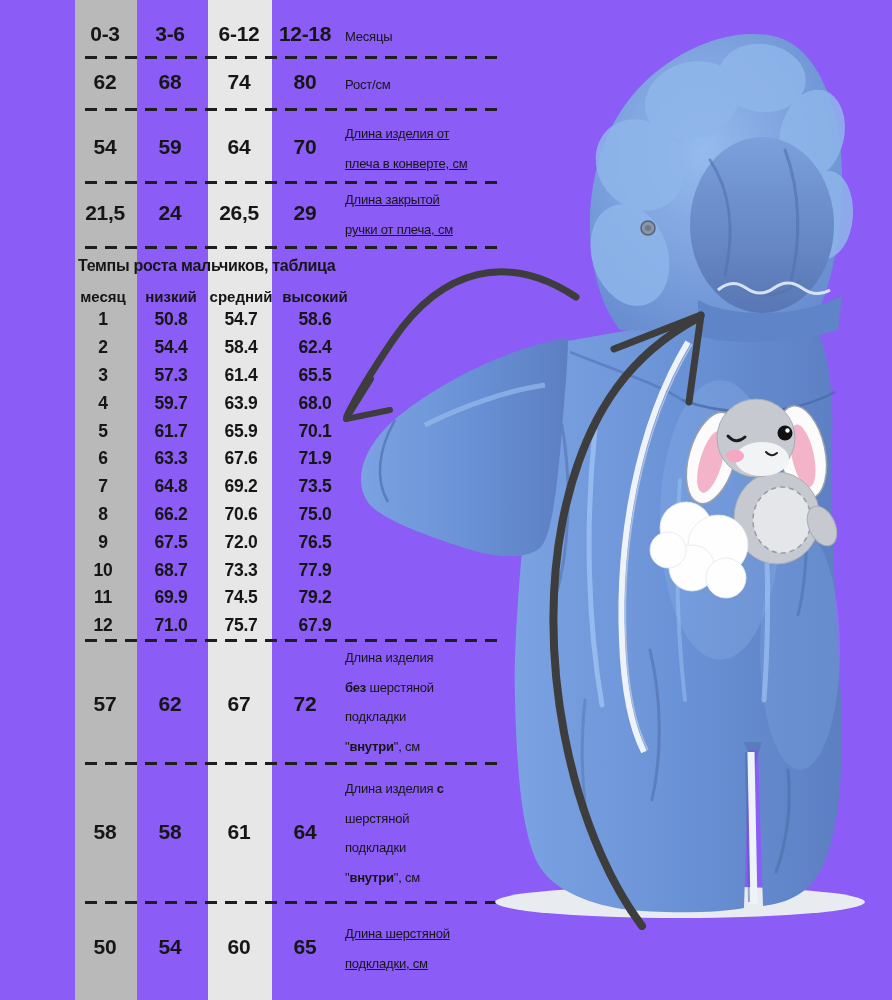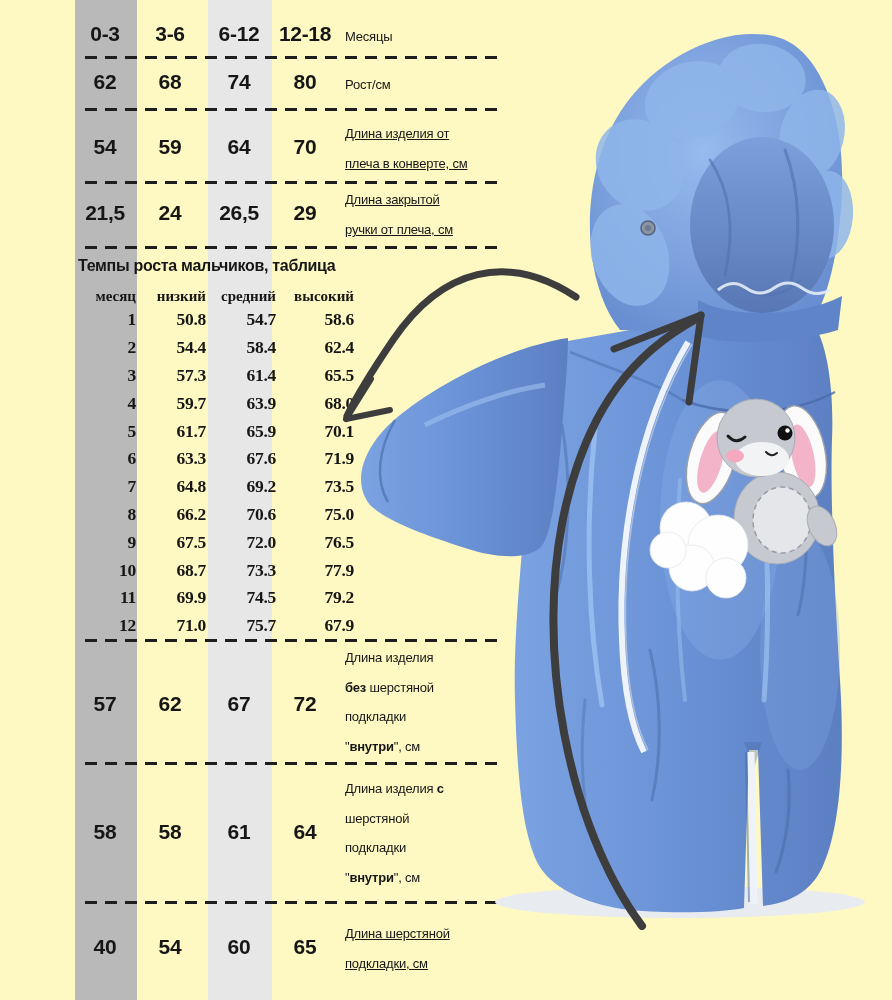--- a/index.html
+++ b/index.html
@@ -1,17 +1,17 @@
 <!DOCTYPE html>
 <html><head>
 <meta charset="utf-8">
 <style>
   html,body{margin:0;padding:0;background:#fff;}
   .page{
-    position:relative;width:892px;height:1000px;background:#fef9c3;
+    position:relative;width:892px;height:1000px;background:#8b5cf6;
     font-family:"Liberation Sans",sans-serif;color:#161616;overflow:hidden;
   }
   
   .stripe{position:absolute;top:0;height:1000px;z-index:0;}
   .stripe-dark{left:75px;width:62px;background:#b9b9b9;}
   .stripe-light{left:208px;width:64px;background:#e7e7e7;}
   
   .dash{
     position:absolute;left:85px;width:412px;height:3px;z-index:2;
     background:repeating-linear-gradient(90deg,#1e1e1e 0 12px,transparent 12px 20px);
@@ -37,21 +37,21 @@
   #row-withwool .rlabel{top:-46px;line-height:29.5px;}
   
   .g-title{
     position:absolute;left:78px;top:257px;z-index:3;
     font-size:16px;font-weight:700;letter-spacing:-0.3px;white-space:nowrap;
   }
   .g-head,.g-row{display:flex;align-items:center;}
   .g-head{position:absolute;left:70px;top:288px;z-index:3;font-weight:700;font-size:15px;}
   .g-rows{position:absolute;left:70px;top:306px;z-index:3;}
   .g-row{height:27.8px;}
-  .gc{text-align:right;font-family:Liberation Serif, serif;}
+  .gc{text-align:center;}
   .g0{width:66px}.g1{width:70px}.g2{width:70px}.g3{width:78px}
   .g-row .gc{font-weight:700;font-size:17.5px;letter-spacing:-0.3px;}
   
   .photo{position:absolute;left:330px;top:0;width:562px;height:1000px;z-index:4;pointer-events:none;}
 </style>
 </head>
 <body>
 
 <div class="page">
 
@@ -190,21 +190,21 @@
 
   <div class="arow" id="row-withwool">
     <span class="num c1">58</span>
     <span class="num c2">58</span>
     <span class="num c3">61</span>
     <span class="num c4">64</span>
     <span class="rlabel"><span>Длина изделия </span><span class="b">с</span><br><span>шерстяной</span><br><span>подкладки</span><br><span>"</span><span class="b">внутри</span><span>", см</span></span>
   </div>
 
   <div class="arow" id="row-wool">
-    <span class="num c1">40</span>
+    <span class="num c1">50</span>
     <span class="num c2">54</span>
     <span class="num c3">60</span>
     <span class="num c4">65</span>
     <span class="rlabel up2"><span>Длина шерстяной</span><br><span>подкладки, см</span></span>
   </div>
 
   <svg class="photo" viewBox="0 0 562 1000" aria-hidden="true">
     <defs>
       <linearGradient id="gBody" x1="0" y1="0" x2="1" y2="0">
         <stop offset="0" stop-color="#7ba3e2"></stop>

